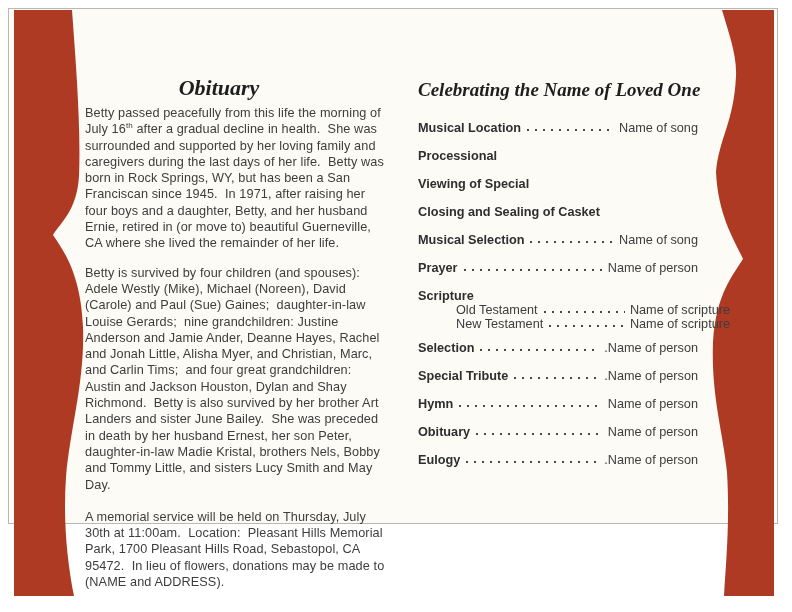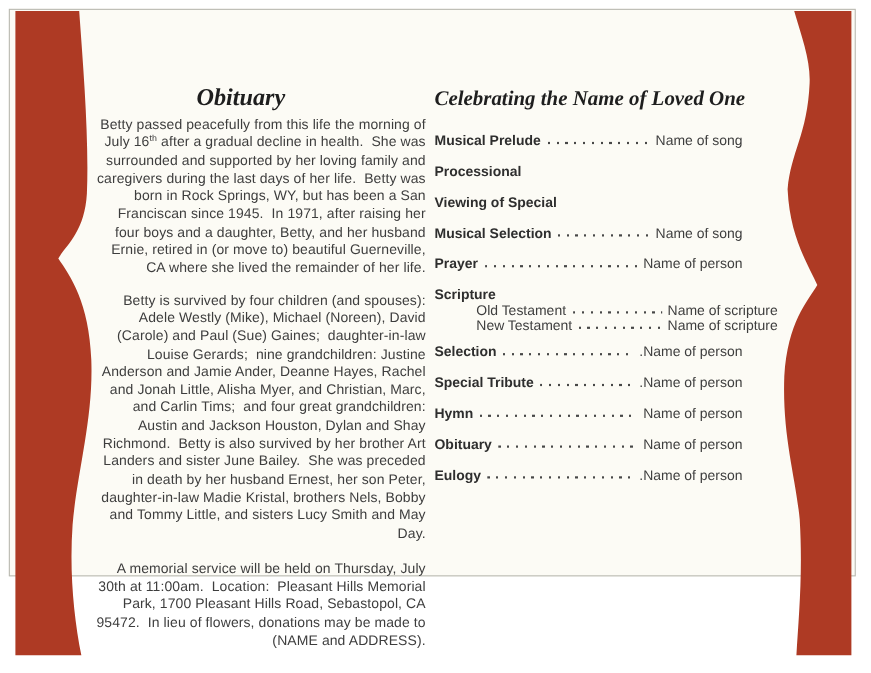--- a/index.html
+++ b/index.html
@@ -6,27 +6,27 @@
   .stage{position:relative;width:792px;height:612px;background:#ffffff;overflow:hidden;
          font-family:"Liberation Sans","DejaVu Sans",sans-serif;}
   .card{position:absolute;left:8px;top:8px;width:770px;height:516px;box-sizing:border-box;
         background:#fcfbf5;border:1px solid #b9b9b1;}
   .flourish-svg{position:absolute;left:1px;top:1px;width:768px;height:586px;z-index:0;}
 
   .left-col{position:absolute;left:76px;top:66px;width:302px;z-index:2;}
   .lp-title{width:268px;text-align:center;font-family:"Liberation Serif","DejaVu Serif",serif;
             font-weight:bold;font-style:italic;font-size:22px;line-height:26px;color:#1e1e1e;}
   .para{margin:0;font-size:12.7px;line-height:16.3px;color:#3d3d3d;white-space:pre-wrap;
-        letter-spacing:0.1px;text-align:right;}
+        letter-spacing:0.1px;}
   .para.p1{margin-top:4px;}
   .para.p2{margin-top:13px;}
   .para.p3{margin-top:16px;}
   sup.sup{font-size:8px;vertical-align:super;line-height:0;}
 
-  .right-col{position:absolute;left:386px;top:70px;width:312px;z-index:2;}
+  .right-col{position:absolute;left:409px;top:70px;width:312px;z-index:2;}
   .rp-title{width:272px;text-align:center;font-family:"Liberation Serif","DejaVu Serif",serif;
             font-weight:bold;font-style:italic;font-size:19px;line-height:22px;color:#1e1e1e;
             white-space:nowrap;}
   .program{margin-top:18px;}
   .row{display:flex;align-items:flex-end;height:16px;margin-bottom:12px;
        font-size:12.7px;color:#3d3d3d;padding-right:32px;}
   .row .lbl{font-weight:bold;color:#2e2e2e;white-space:nowrap;}
   .row .sfx{margin-left:5px;white-space:nowrap;}
   .row .val{white-space:pre;}
   .row .leader{flex:1 1 auto;height:2px;margin:0 5px 4px 6px;
@@ -66,35 +66,39 @@
       <p class="para p1"><span>Betty passed peacefully from this life the morning of July 16</span><sup class="sup">th</sup><span> after a gradual decline in health.  She was surrounded and supported by her loving family and caregivers during the last days of her life.  Betty was born in Rock Springs, WY, but has been a San Franciscan since 1945.  In 1971, after raising her four boys and a daughter, Betty, and her husband Ernie, retired in (or move to) beautiful Guerneville, CA where she lived the remainder of her life.</span></p>
       <p class="para p2">Betty is survived by four children (and spouses): Adele Westly (Mike), Michael (Noreen), David (Carole) and Paul (Sue) Gaines;  daughter-in-law Louise Gerards;  nine grandchildren: Justine Anderson and Jamie Ander, Deanne Hayes, Rachel and Jonah Little, Alisha Myer, and Christian, Marc, and Carlin Tims;  and four great grandchildren: Austin and Jackson Houston, Dylan and Shay Richmond.  Betty is also survived by her brother Art Landers and sister June Bailey.  She was preceded in death by her husband Ernest, her son Peter, daughter-in-law Madie Kristal, brothers Nels, Bobby and Tommy Little, and sisters Lucy Smith and May Day.</p>
       <p class="para p3">A memorial service will be held on Thursday, July 30th at 11:00am.  Location:  Pleasant Hills Memorial Park, 1700 Pleasant Hills Road, Sebastopol, CA 95472.  In lieu of flowers, donations may be made to (NAME and ADDRESS).</p>
     </div>
 
     <div class="right-col">
       <div class="rp-title">Celebrating the Name of Loved One</div>
       <div class="program">
 
         <div class="row">
-          <span class="lbl">Musical Prelude</span>
+          <span class="lbl">Musical Location</span>
           <span class="leader"></span>
           <span class="val">Name of song</span>
         </div>
 
         <div class="row noleader">
           <span class="lbl">Processional</span>
 
         </div>
 
         <div class="row noleader">
           <span class="lbl">Viewing of Special</span>
 
         </div>
 
+        <div class="row noleader">
+          <span class="lbl">Closing and Sealing of Casket</span>
+
+        </div>
 
         <div class="row">
           <span class="lbl">Musical Selection</span>
           <span class="leader"></span>
           <span class="val">Name of song</span>
         </div>
 
         <div class="row">
           <span class="lbl">Prayer</span>
           <span class="leader"></span>

